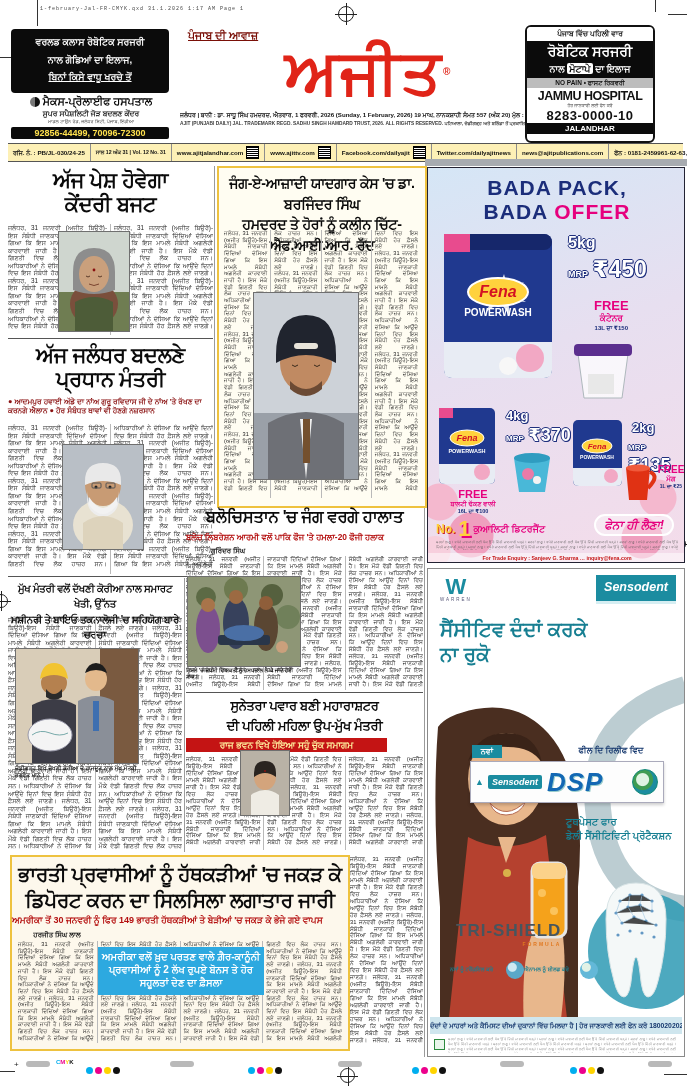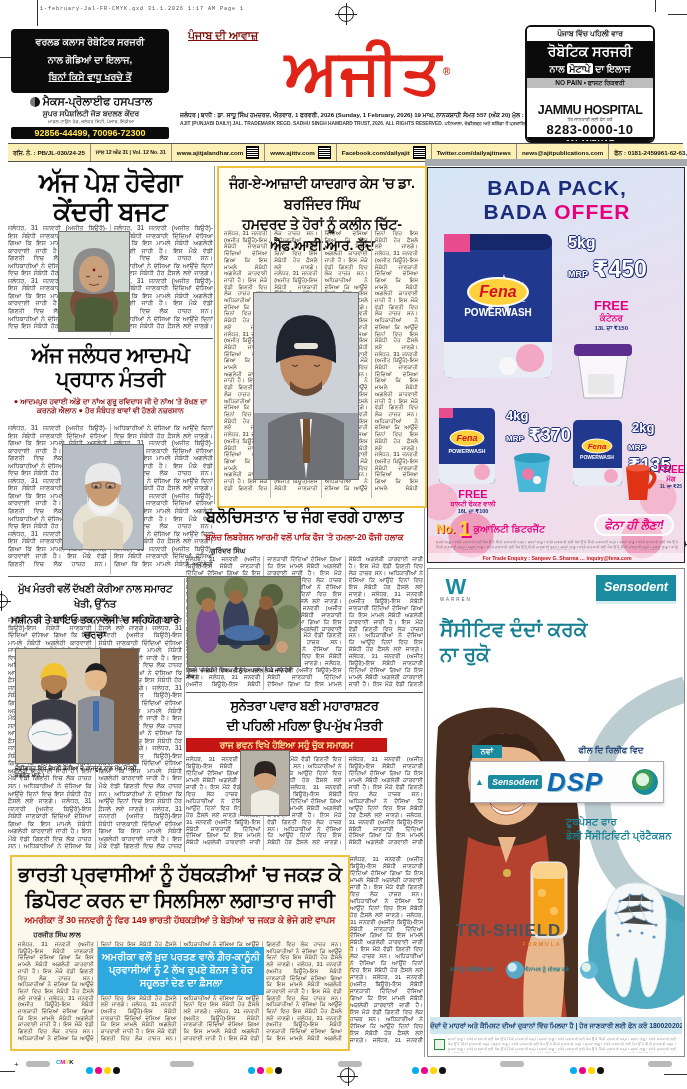--- a/index.html
+++ b/index.html
@@ -1,21 +1,21 @@
 <!DOCTYPE html>
 <html><head>
 <meta charset="utf-8">
 <style>
   html,body{margin:0;padding:0;background:#e9e9e9;}
   #page{position:relative;width:687px;height:1089px;background:#ffffff;margin:0 auto;
         font-family:"Liberation Sans","DejaVu Sans",sans-serif;overflow:hidden;color:#111;}
   .abs{position:absolute;}
   .mark{background:#333;}
   .hlc{font-weight:bold;color:#0a0a0a;text-align:center;line-height:1.12;letter-spacing:-0.3px;}
-  .subred{font-weight:bold;color:#b40f0f;text-align:center;line-height:1.25;}
+  .subred{font-weight:bold;color:#b40f0f;text-align:left;line-height:1.25;}
   .body{font-size:6.3px;line-height:1.2;text-align:justify;color:#1c1c1c;overflow:hidden;
         column-gap:7px;column-rule:1px solid #b9b9b9;word-spacing:1px;}
   .byl{font-weight:bold;text-align:center;font-size:7px;}
   .cap{font-size:5.8px;font-weight:bold;line-height:1.2;color:#111;}
   .photo{border:1px solid #6f6f6f;background:#ddd;overflow:hidden;}
   .photo svg{display:block;width:100%;height:100%;}
   .vr{width:1px;background:#9b9b9b;}
   .hr{height:1px;background:#555;}
   .qr{width:11px;height:11px;background:
       repeating-linear-gradient(0deg,#000 0 1px,#fff 1px 2px),
@@ -78,21 +78,21 @@
 
     <div class="abs" style="left:517px;top:0;width:126px;height:114px;border:2px solid #111;border-radius:6px;overflow:hidden;background:#fff;">
       <div style="font-size:7.5px;font-weight:bold;text-align:center;padding:2px 0;background:#fff;">ਪੰਜਾਬ ਵਿੱਚ ਪਹਿਲੀ ਵਾਰ</div>
       <div style="background:#0b0b0b;color:#fff;font-weight:bold;font-size:14px;text-align:center;padding:2px 0;">ਰੋਬੋਟਿਕ ਸਰਜਰੀ</div>
       <div style="background:#0b0b0b;color:#fff;font-weight:bold;font-size:9.5px;text-align:center;padding:1px 0 3px;">
         <span>ਨਾਲ</span>
         <span style="background:#fff;color:#0b0b0b;padding:0 2px;border-radius:2px;">ਮੋਟਾਪੇ</span>
         <span>ਦਾ ਇਲਾਜ</span>
       </div>
       <div style="background:#bdbdbd;color:#111;font-weight:bold;font-size:6.5px;text-align:center;padding:1px 0;">NO PAIN • ਫਾਸਟ ਰਿਕਵਰੀ</div>
-      <div style="font-weight:bold;font-size:12.5px;text-align:center;letter-spacing:-0.5px;padding-top:15px;">JAMMU HOSPITAL</div>
+      <div style="font-weight:bold;font-size:12.5px;text-align:center;letter-spacing:-0.5px;padding-top:1px;">JAMMU HOSPITAL</div>
       <div style="font-size:4.5px;text-align:center;color:#333;">ਹੋਰ ਜਾਣਕਾਰੀ ਲਈ ਫੋਨ ਕਰੋ</div>
       <div style="font-weight:bold;font-size:13px;text-align:center;letter-spacing:0.5px;">8283-0000-10</div>
       <div style="background:#0b0b0b;color:#fff;font-weight:bold;font-size:8px;text-align:center;padding:1px 0;">JALANDHAR</div>
     </div>
   </div>
 
   <div class="abs" style="left:8px;top:143px;width:675px;height:17px;background:#fdf0b6;border-top:1px solid #555;border-bottom:1px solid #555;display:flex;align-items:stretch;">
     <div class="ibcell">
         <span>ਰਜਿ. ਨੰ. : PB/JL-030/24-25</span>
       </div>
@@ -115,21 +115,21 @@
         <span>Twitter.com/dailyajitnews</span>
       </div>
     <div class="ibcell">
         <span>news@ajitpublications.com</span>
       </div>
     <div class="ibcell" style="flex:1;">
         <span>ਫੋਨ : 0181-2459961-62-63, 5032400, ਫੈਕਸ : 2459960</span>
       </div>
   </div>
 
-  <div class="abs hlc" style="left:8px;top:168px;width:205px;font-size:26px;">
+  <div class="abs hlc" style="left:8px;top:168px;width:205px;font-size:21px;">
     <div>ਅੱਜ ਪੇਸ਼ ਹੋਵੇਗਾ</div>
     <div>ਕੇਂਦਰੀ ਬਜਟ</div>
   </div>
   <div class="abs body" style="left:8px;top:224px;width:205px;height:111px;column-count:2;">ਜਲੰਧਰ, 31 ਜਨਵਰੀ (ਅਜੀਤ ਬਿਊਰੋ)-ਇਸ ਸੰਬੰਧੀ ਜਾਣਕਾਰੀ ਦਿੰਦਿਆਂ ਦੱਸਿਆ ਗਿਆ ਕਿ ਇਸ ਮਾਮਲੇ ਸੰਬੰਧੀ ਅਗਲੇਰੀ ਕਾਰਵਾਈ ਜਾਰੀ ਹੈ। ਇਸ ਮੌਕੇ ਵੱਡੀ ਗਿਣਤੀ ਵਿਚ ਲੋਕ ਹਾਜ਼ਰ ਸਨ। ਅਧਿਕਾਰੀਆਂ ਨੇ ਦੱਸਿਆ ਕਿ ਆਉਂਦੇ ਦਿਨਾਂ ਵਿਚ ਇਸ ਸੰਬੰਧੀ ਹੋਰ ਫ਼ੈਸਲੇ ਲਏ ਜਾਣਗੇ। ਜਲੰਧਰ, 31 ਜਨਵਰੀ (ਅਜੀਤ ਬਿਊਰੋ)-ਇਸ ਸੰਬੰਧੀ ਜਾਣਕਾਰੀ ਦਿੰਦਿਆਂ ਦੱਸਿਆ ਗਿਆ ਕਿ ਇਸ ਮਾਮਲੇ ਸੰਬੰਧੀ ਅਗਲੇਰੀ ਕਾਰਵਾਈ ਜਾਰੀ ਹੈ। ਇਸ ਮੌਕੇ ਵੱਡੀ ਗਿਣਤੀ ਵਿਚ ਲੋਕ ਹਾਜ਼ਰ ਸਨ। ਅਧਿਕਾਰੀਆਂ ਨੇ ਦੱਸਿਆ ਕਿ ਆਉਂਦੇ ਦਿਨਾਂ ਵਿਚ ਇਸ ਸੰਬੰਧੀ ਹੋਰ ਫ਼ੈਸਲੇ ਲਏ ਜਾਣਗੇ। ਜਲੰਧਰ, 31 ਜਨਵਰੀ (ਅਜੀਤ ਬਿਊਰੋ)-ਇਸ ਸੰਬੰਧੀ ਜਾਣਕਾਰੀ ਦਿੰਦਿਆਂ ਦੱਸਿਆ ਗਿਆ ਕਿ ਇਸ ਮਾਮਲੇ ਸੰਬੰਧੀ ਅਗਲੇਰੀ ਕਾਰਵਾਈ ਜਾਰੀ ਹੈ। ਇਸ ਮੌਕੇ ਵੱਡੀ ਗਿਣਤੀ ਵਿਚ ਲੋਕ ਹਾਜ਼ਰ ਸਨ। ਅਧਿਕਾਰੀਆਂ ਨੇ ਦੱਸਿਆ ਕਿ ਆਉਂਦੇ ਦਿਨਾਂ ਵਿਚ ਇਸ ਸੰਬੰਧੀ ਹੋਰ ਫ਼ੈਸਲੇ ਲਏ ਜਾਣਗੇ। ਜਲੰਧਰ, 31 ਜਨਵਰੀ (ਅਜੀਤ ਬਿਊਰੋ)-ਇਸ ਸੰਬੰਧੀ ਜਾਣਕਾਰੀ ਦਿੰਦਿਆਂ ਦੱਸਿਆ ਗਿਆ ਕਿ ਇਸ ਮਾਮਲੇ ਸੰਬੰਧੀ ਅਗਲੇਰੀ ਕਾਰਵਾਈ ਜਾਰੀ ਹੈ। ਇਸ ਮੌਕੇ ਵੱਡੀ ਗਿਣਤੀ ਵਿਚ ਲੋਕ ਹਾਜ਼ਰ ਸਨ। ਅਧਿਕਾਰੀਆਂ ਨੇ ਦੱਸਿਆ ਕਿ ਆਉਂਦੇ ਦਿਨਾਂ ਵਿਚ ਇਸ ਸੰਬੰਧੀ ਹੋਰ ਫ਼ੈਸਲੇ ਲਏ ਜਾਣਗੇ। ਜਲੰਧਰ, 31 ਜਨਵਰੀ (ਅਜੀਤ ਬਿਊਰੋ)-ਇਸ ਸੰਬੰਧੀ ਜਾਣਕਾਰੀ ਦਿੰਦਿਆਂ ਦੱਸਿਆ ਗਿਆ ਕਿ ਇਸ ਮਾਮਲੇ ਸੰਬੰਧੀ ਅਗਲੇਰੀ ਕਾਰਵਾਈ ਜਾਰੀ ਹੈ। ਇਸ ਮੌਕੇ ਵੱਡੀ ਗਿਣਤੀ ਵਿਚ ਲੋਕ ਹਾਜ਼ਰ ਸਨ। ਅਧਿਕਾਰੀਆਂ ਨੇ ਦੱਸਿਆ ਕਿ ਆਉਂਦੇ ਦਿਨਾਂ ਵਿਚ ਇਸ ਸੰਬੰਧੀ ਹੋਰ ਫ਼ੈਸਲੇ ਲਏ ਜਾਣਗੇ। ਜਲੰਧਰ, 31 ਜਨਵਰੀ (ਅਜੀਤ ਬਿਊਰੋ)-ਇਸ ਸੰਬੰਧੀ ਜਾਣਕਾਰੀ ਦਿੰਦਿਆਂ ਦੱਸਿਆ ਗਿਆ ਕਿ ਇਸ ਮਾਮਲੇ ਸੰਬੰਧੀ ਅਗਲੇਰੀ ਕਾਰਵਾਈ ਜਾਰੀ ਹੈ। ਇਸ ਮੌਕੇ ਵੱਡੀ ਗਿਣਤੀ ਵਿਚ ਲੋਕ ਹਾਜ਼ਰ ਸਨ। ਅਧਿਕਾਰੀਆਂ ਨੇ ਦੱਸਿਆ ਕਿ ਆਉਂਦੇ ਦਿਨਾਂ ਵਿਚ ਇਸ ਸੰਬੰਧੀ ਹੋਰ ਫ਼ੈਸਲੇ ਲਏ ਜਾਣਗੇ। ਜਲੰਧਰ, 31 ਜਨਵਰੀ (ਅਜੀਤ ਬਿਊਰੋ)-ਇਸ ਸੰਬੰਧੀ ਜਾਣਕਾਰੀ ਦਿੰਦਿਆਂ ਦੱਸਿਆ ਗਿਆ ਕਿ ਇਸ ਮਾਮਲੇ ਸੰਬੰਧੀ ਅਗਲੇਰੀ ਕਾਰਵਾਈ ਜਾਰੀ ਹੈ। ਇਸ ਮੌਕੇ ਵੱਡੀ ਗਿਣਤੀ ਵਿਚ ਲੋਕ ਹਾਜ਼ਰ ਸਨ। ਅਧਿਕਾਰੀਆਂ ਨੇ ਦੱਸਿਆ ਕਿ ਆਉਂਦੇ ਦਿਨਾਂ ਵਿਚ ਇਸ ਸੰਬੰਧੀ ਹੋਰ ਫ਼ੈਸਲੇ ਲਏ ਜਾਣਗੇ। ਜਲੰਧਰ, 31 ਜਨਵਰੀ (ਅਜੀਤ ਬਿਊਰੋ)-ਇਸ ਸੰਬੰਧੀ ਜਾਣਕਾਰੀ ਦਿੰਦਿਆਂ ਦੱਸਿਆ ਗਿਆ ਕਿ ਇਸ ਮਾਮਲੇ ਸੰਬੰਧੀ ਅਗਲੇਰੀ ਕਾਰਵਾਈ ਜਾਰੀ ਹੈ। ਇਸ ਮੌਕੇ ਵੱਡੀ ਗਿਣਤੀ ਵਿਚ ਲੋਕ ਹਾਜ਼ਰ ਸਨ। ਅਧਿਕਾਰੀਆਂ ਨੇ ਦੱਸਿਆ ਕਿ ਆਉਂਦੇ ਦਿਨਾਂ ਵਿਚ ਇਸ ਸੰਬੰਧੀ ਹੋਰ ਫ਼ੈਸਲੇ ਲਏ ਜਾਣਗੇ। ਜਲੰਧਰ, 31 ਜਨਵਰੀ (ਅਜੀਤ ਬਿਊਰੋ)-ਇਸ ਸੰਬੰਧੀ ਜਾਣਕਾਰੀ ਦਿੰਦਿਆਂ ਦੱਸਿਆ ਗਿਆ ਕਿ ਇਸ ਮਾਮਲੇ ਸੰਬੰਧੀ ਅਗਲੇਰੀ ਕਾਰਵਾਈ ਜਾਰੀ ਹੈ। ਇਸ ਮੌਕੇ ਵੱਡੀ ਗਿਣਤੀ ਵਿਚ ਲੋਕ ਹਾਜ਼ਰ ਸਨ। ਅਧਿਕਾਰੀਆਂ ਨੇ ਦੱਸਿਆ ਕਿ ਆਉਂਦੇ ਦਿਨਾਂ ਵਿਚ ਇਸ ਸੰਬੰਧੀ ਹੋਰ ਫ਼ੈਸਲੇ ਲਏ ਜਾਣਗੇ। </div>
   <div class="abs photo" style="left:58px;top:231px;width:70px;height:99px;">
     <svg viewBox="0 0 70 99" preserveAspectRatio="none">
       <rect width="70" height="99" fill="#cfd6cf"></rect>
       <rect y="60" width="70" height="39" fill="#6f7d52"></rect>
       <ellipse cx="35" cy="72" rx="24" ry="22" fill="#7a4f3c"></ellipse>
       <path d="M14 40 Q14 16 35 16 Q56 16 56 40 L56 58 Q35 66 14 58 Z" fill="#8d8d8d"></path>
@@ -137,21 +137,21 @@
       <circle cx="35" cy="38" r="1.4" fill="#8a1010"></circle>
       <path d="M27 44 q2 2 4 0" stroke="#5a3a28" fill="none"></path>
       <path d="M39 44 q2 2 4 0" stroke="#5a3a28" fill="none"></path>
       <path d="M30 52 q5 3 10 0" stroke="#7a4430" fill="none"></path>
       <path d="M16 70 Q35 60 54 70 L54 99 L16 99 Z" fill="#4d5c38"></path>
     </svg>
   </div>
   <div class="abs hr" style="left:8px;top:338px;width:205px;"></div>
 
   <div class="abs hlc" style="left:8px;top:343px;width:205px;font-size:21px;">
-    <div>ਅੱਜ ਜਲੰਧਰ ਆਦਮਪੇ</div>
+    <div>ਅੱਜ ਜਲੰਧਰ ਬਦਲਣੇ</div>
     <div>ਪ੍ਰਧਾਨ ਮੰਤਰੀ</div>
   </div>
   <div class="abs subred" style="left:8px;top:397px;width:205px;font-size:7.4px;color:#8a1010;">● ਆਦਮਪੁਰ ਹਵਾਈ ਅੱਡੇ ਦਾ ਨਾਂਅ ਗੁਰੂ ਰਵਿਦਾਸ ਜੀ ਦੇ ਨਾਂਅ 'ਤੇ ਰੱਖਣ ਦਾ ਕਰਨਗੇ ਐਲਾਨ ● ਹੋਰ ਸੰਬੰਧਤ ਥਾਵਾਂ ਵੀ ਹੋਣਗੇ ਨਜ਼ਰਸਾਨ</div>
   <div class="abs body" style="left:8px;top:424px;width:205px;height:150px;column-count:2;">ਜਲੰਧਰ, 31 ਜਨਵਰੀ (ਅਜੀਤ ਬਿਊਰੋ)-ਇਸ ਸੰਬੰਧੀ ਜਾਣਕਾਰੀ ਦਿੰਦਿਆਂ ਦੱਸਿਆ ਗਿਆ ਕਿ ਇਸ ਮਾਮਲੇ ਸੰਬੰਧੀ ਅਗਲੇਰੀ ਕਾਰਵਾਈ ਜਾਰੀ ਹੈ। ਇਸ ਮੌਕੇ ਵੱਡੀ ਗਿਣਤੀ ਵਿਚ ਲੋਕ ਹਾਜ਼ਰ ਸਨ। ਅਧਿਕਾਰੀਆਂ ਨੇ ਦੱਸਿਆ ਕਿ ਆਉਂਦੇ ਦਿਨਾਂ ਵਿਚ ਇਸ ਸੰਬੰਧੀ ਹੋਰ ਫ਼ੈਸਲੇ ਲਏ ਜਾਣਗੇ। ਜਲੰਧਰ, 31 ਜਨਵਰੀ (ਅਜੀਤ ਬਿਊਰੋ)-ਇਸ ਸੰਬੰਧੀ ਜਾਣਕਾਰੀ ਦਿੰਦਿਆਂ ਦੱਸਿਆ ਗਿਆ ਕਿ ਇਸ ਮਾਮਲੇ ਸੰਬੰਧੀ ਅਗਲੇਰੀ ਕਾਰਵਾਈ ਜਾਰੀ ਹੈ। ਇਸ ਮੌਕੇ ਵੱਡੀ ਗਿਣਤੀ ਵਿਚ ਲੋਕ ਹਾਜ਼ਰ ਸਨ। ਅਧਿਕਾਰੀਆਂ ਨੇ ਦੱਸਿਆ ਕਿ ਆਉਂਦੇ ਦਿਨਾਂ ਵਿਚ ਇਸ ਸੰਬੰਧੀ ਹੋਰ ਫ਼ੈਸਲੇ ਲਏ ਜਾਣਗੇ। ਜਲੰਧਰ, 31 ਜਨਵਰੀ (ਅਜੀਤ ਬਿਊਰੋ)-ਇਸ ਸੰਬੰਧੀ ਜਾਣਕਾਰੀ ਦਿੰਦਿਆਂ ਦੱਸਿਆ ਗਿਆ ਕਿ ਇਸ ਮਾਮਲੇ ਸੰਬੰਧੀ ਅਗਲੇਰੀ ਕਾਰਵਾਈ ਜਾਰੀ ਹੈ। ਇਸ ਮੌਕੇ ਵੱਡੀ ਗਿਣਤੀ ਵਿਚ ਲੋਕ ਹਾਜ਼ਰ ਸਨ। ਅਧਿਕਾਰੀਆਂ ਨੇ ਦੱਸਿਆ ਕਿ ਆਉਂਦੇ ਦਿਨਾਂ ਵਿਚ ਇਸ ਸੰਬੰਧੀ ਹੋਰ ਫ਼ੈਸਲੇ ਲਏ ਜਾਣਗੇ। ਜਲੰਧਰ, 31 ਜਨਵਰੀ (ਅਜੀਤ ਬਿਊਰੋ)-ਇਸ ਸੰਬੰਧੀ ਜਾਣਕਾਰੀ ਦਿੰਦਿਆਂ ਦੱਸਿਆ ਗਿਆ ਕਿ ਇਸ ਮਾਮਲੇ ਸੰਬੰਧੀ ਅਗਲੇਰੀ ਕਾਰਵਾਈ ਜਾਰੀ ਹੈ। ਇਸ ਮੌਕੇ ਵੱਡੀ ਗਿਣਤੀ ਵਿਚ ਲੋਕ ਹਾਜ਼ਰ ਸਨ। ਅਧਿਕਾਰੀਆਂ ਨੇ ਦੱਸਿਆ ਕਿ ਆਉਂਦੇ ਦਿਨਾਂ ਵਿਚ ਇਸ ਸੰਬੰਧੀ ਹੋਰ ਫ਼ੈਸਲੇ ਲਏ ਜਾਣਗੇ। ਜਲੰਧਰ, 31 ਜਨਵਰੀ (ਅਜੀਤ ਬਿਊਰੋ)-ਇਸ ਸੰਬੰਧੀ ਜਾਣਕਾਰੀ ਦਿੰਦਿਆਂ ਦੱਸਿਆ ਗਿਆ ਕਿ ਇਸ ਮਾਮਲੇ ਸੰਬੰਧੀ ਅਗਲੇਰੀ ਕਾਰਵਾਈ ਜਾਰੀ ਹੈ। ਇਸ ਮੌਕੇ ਵੱਡੀ ਗਿਣਤੀ ਵਿਚ ਲੋਕ ਹਾਜ਼ਰ ਸਨ। ਅਧਿਕਾਰੀਆਂ ਨੇ ਦੱਸਿਆ ਕਿ ਆਉਂਦੇ ਦਿਨਾਂ ਵਿਚ ਇਸ ਸੰਬੰਧੀ ਹੋਰ ਫ਼ੈਸਲੇ ਲਏ ਜਾਣਗੇ। ਜਲੰਧਰ, 31 ਜਨਵਰੀ (ਅਜੀਤ ਬਿਊਰੋ)-ਇਸ ਸੰਬੰਧੀ ਜਾਣਕਾਰੀ ਦਿੰਦਿਆਂ ਦੱਸਿਆ ਗਿਆ ਕਿ ਇਸ ਮਾਮਲੇ ਸੰਬੰਧੀ ਅਗਲੇਰੀ ਕਾਰਵਾਈ ਜਾਰੀ ਹੈ। ਇਸ ਮੌਕੇ ਵੱਡੀ ਗਿਣਤੀ ਵਿਚ ਲੋਕ ਹਾਜ਼ਰ ਸਨ। ਅਧਿਕਾਰੀਆਂ ਨੇ ਦੱਸਿਆ ਕਿ ਆਉਂਦੇ ਦਿਨਾਂ ਵਿਚ ਇਸ ਸੰਬੰਧੀ ਹੋਰ ਫ਼ੈਸਲੇ ਲਏ ਜਾਣਗੇ। ਜਲੰਧਰ, 31 ਜਨਵਰੀ (ਅਜੀਤ ਬਿਊਰੋ)-ਇਸ ਸੰਬੰਧੀ ਜਾਣਕਾਰੀ ਦਿੰਦਿਆਂ ਦੱਸਿਆ ਗਿਆ ਕਿ ਇਸ ਮਾਮਲੇ ਸੰਬੰਧੀ ਅਗਲੇਰੀ ਕਾਰਵਾਈ ਜਾਰੀ ਹੈ। ਇਸ ਮੌਕੇ ਵੱਡੀ ਗਿਣਤੀ ਵਿਚ ਲੋਕ ਹਾਜ਼ਰ ਸਨ। ਅਧਿਕਾਰੀਆਂ ਨੇ ਦੱਸਿਆ ਕਿ ਆਉਂਦੇ ਦਿਨਾਂ ਵਿਚ ਇਸ ਸੰਬੰਧੀ ਹੋਰ ਫ਼ੈਸਲੇ ਲਏ ਜਾਣਗੇ। ਜਲੰਧਰ, 31 ਜਨਵਰੀ (ਅਜੀਤ ਬਿਊਰੋ)-ਇਸ ਸੰਬੰਧੀ ਜਾਣਕਾਰੀ ਦਿੰਦਿਆਂ ਦੱਸਿਆ ਗਿਆ ਕਿ ਇਸ ਮਾਮਲੇ ਸੰਬੰਧੀ ਅਗਲੇਰੀ ਕਾਰਵਾਈ ਜਾਰੀ ਹੈ। ਇਸ ਮੌਕੇ ਵੱਡੀ ਗਿਣਤੀ ਵਿਚ ਲੋਕ ਹਾਜ਼ਰ ਸਨ। ਅਧਿਕਾਰੀਆਂ ਨੇ ਦੱਸਿਆ ਕਿ ਆਉਂਦੇ ਦਿਨਾਂ ਵਿਚ ਇਸ ਸੰਬੰਧੀ ਹੋਰ ਫ਼ੈਸਲੇ ਲਏ ਜਾਣਗੇ। ਜਲੰਧਰ, 31 ਜਨਵਰੀ (ਅਜੀਤ ਬਿਊਰੋ)-ਇਸ ਸੰਬੰਧੀ ਜਾਣਕਾਰੀ ਦਿੰਦਿਆਂ ਦੱਸਿਆ ਗਿਆ ਕਿ ਇਸ ਮਾਮਲੇ ਸੰਬੰਧੀ ਅਗਲੇਰੀ ਕਾਰਵਾਈ ਜਾਰੀ ਹੈ। ਇਸ ਮੌਕੇ ਵੱਡੀ ਗਿਣਤੀ ਵਿਚ ਲੋਕ ਹਾਜ਼ਰ ਸਨ। ਅਧਿਕਾਰੀਆਂ ਨੇ ਦੱਸਿਆ ਕਿ ਆਉਂਦੇ ਦਿਨਾਂ ਵਿਚ ਇਸ ਸੰਬੰਧੀ ਹੋਰ ਫ਼ੈਸਲੇ ਲਏ ਜਾਣਗੇ। ਜਲੰਧਰ, 31 ਜਨਵਰੀ (ਅਜੀਤ ਬਿਊਰੋ)-ਇਸ ਸੰਬੰਧੀ ਜਾਣਕਾਰੀ ਦਿੰਦਿਆਂ ਦੱਸਿਆ ਗਿਆ ਕਿ ਇਸ ਮਾਮਲੇ ਸੰਬੰਧੀ ਅਗਲੇਰੀ ਕਾਰਵਾਈ ਜਾਰੀ ਹੈ। ਇਸ ਮੌਕੇ ਵੱਡੀ ਗਿਣਤੀ ਵਿਚ ਲੋਕ ਹਾਜ਼ਰ ਸਨ। ਅਧਿਕਾਰੀਆਂ ਨੇ ਦੱਸਿਆ ਕਿ ਆਉਂਦੇ ਦਿਨਾਂ ਵਿਚ ਇਸ ਸੰਬੰਧੀ ਹੋਰ ਫ਼ੈਸਲੇ ਲਏ ਜਾਣਗੇ। ਜਲੰਧਰ, 31 ਜਨਵਰੀ (ਅਜੀਤ ਬਿਊਰੋ)-ਇਸ ਸੰਬੰਧੀ ਜਾਣਕਾਰੀ ਦਿੰਦਿਆਂ ਦੱਸਿਆ ਗਿਆ ਕਿ ਇਸ ਮਾਮਲੇ ਸੰਬੰਧੀ ਅਗਲੇਰੀ ਕਾਰਵਾਈ ਜਾਰੀ ਹੈ। ਇਸ ਮੌਕੇ ਵੱਡੀ ਗਿਣਤੀ ਵਿਚ ਲੋਕ ਹਾਜ਼ਰ ਸਨ। ਅਧਿਕਾਰੀਆਂ ਨੇ ਦੱਸਿਆ ਕਿ ਆਉਂਦੇ ਦਿਨਾਂ ਵਿਚ ਇਸ ਸੰਬੰਧੀ ਹੋਰ ਫ਼ੈਸਲੇ ਲਏ ਜਾਣਗੇ। ਜਲੰਧਰ, 31 ਜਨਵਰੀ (ਅਜੀਤ ਬਿਊਰੋ)-ਇਸ ਸੰਬੰਧੀ ਜਾਣਕਾਰੀ ਦਿੰਦਿਆਂ ਦੱਸਿਆ ਗਿਆ ਕਿ ਇਸ ਮਾਮਲੇ ਸੰਬੰਧੀ ਅਗਲੇਰੀ ਕਾਰਵਾਈ ਜਾਰੀ ਹੈ। ਇਸ ਮੌਕੇ ਵੱਡੀ ਗਿਣਤੀ ਵਿਚ ਲੋਕ ਹਾਜ਼ਰ ਸਨ। ਅਧਿਕਾਰੀਆਂ ਨੇ ਦੱਸਿਆ ਕਿ ਆਉਂਦੇ ਦਿਨਾਂ ਵਿਚ ਇਸ ਸੰਬੰਧੀ ਹੋਰ ਫ਼ੈਸਲੇ ਲਏ ਜਾਣਗੇ। </div>
   <div class="abs photo" style="left:62px;top:444px;width:80px;height:104px;">
     <svg viewBox="0 0 80 104" preserveAspectRatio="none">
       <rect width="80" height="104" fill="#b9bfc6"></rect>
       <ellipse cx="40" cy="80" rx="30" ry="26" fill="#e8e2d2"></ellipse>
       <ellipse cx="40" cy="40" rx="18" ry="21" fill="#c89b74"></ellipse>
       <path d="M22 36 Q22 18 40 18 Q58 18 58 36 L58 40 Q40 32 22 40 Z" fill="#e9e9e9"></path>

